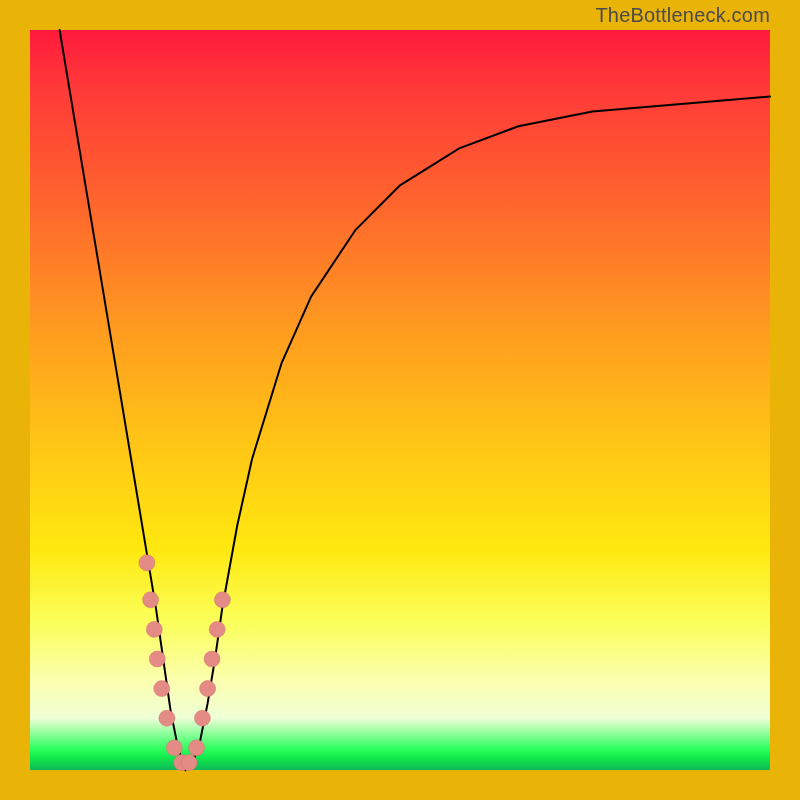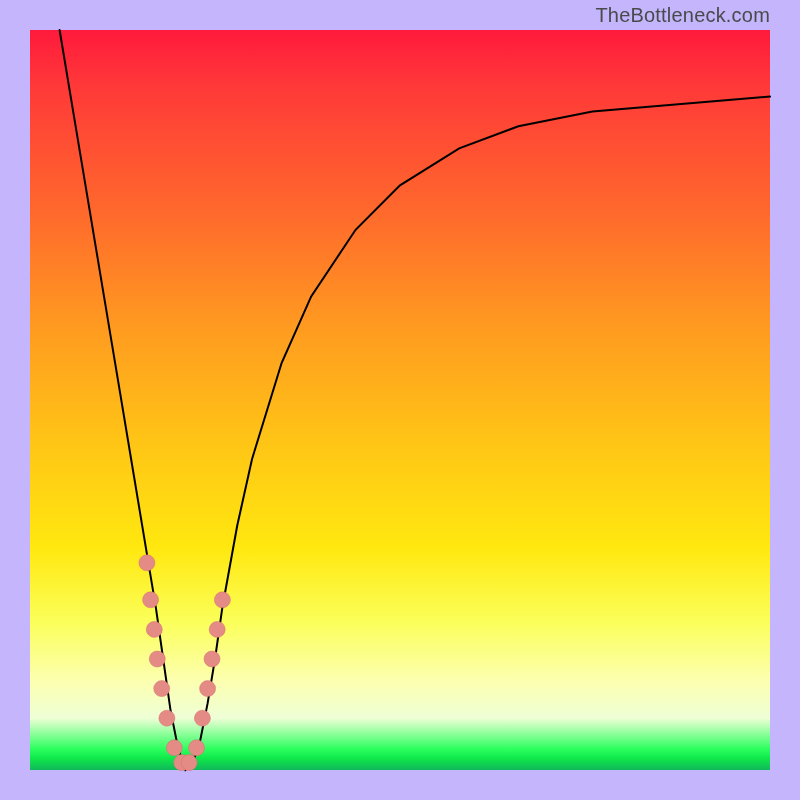--- a/index.html
+++ b/index.html
@@ -10,21 +10,21 @@
     overflow: hidden;
     background: #000;
     font-family: Arial, Helvetica, sans-serif;
   }
   .frame {
     position: absolute;
     left: 0;
     top: 0;
     width: 800px;
     height: 800px;
-    background: #c4b5fd;
+    background: #eab308;
   }
   .plot-area {
     position: absolute;
     left: 30px;
     top: 30px;
     width: 740px;
     height: 740px;
     
     background: linear-gradient(
       to bottom,

